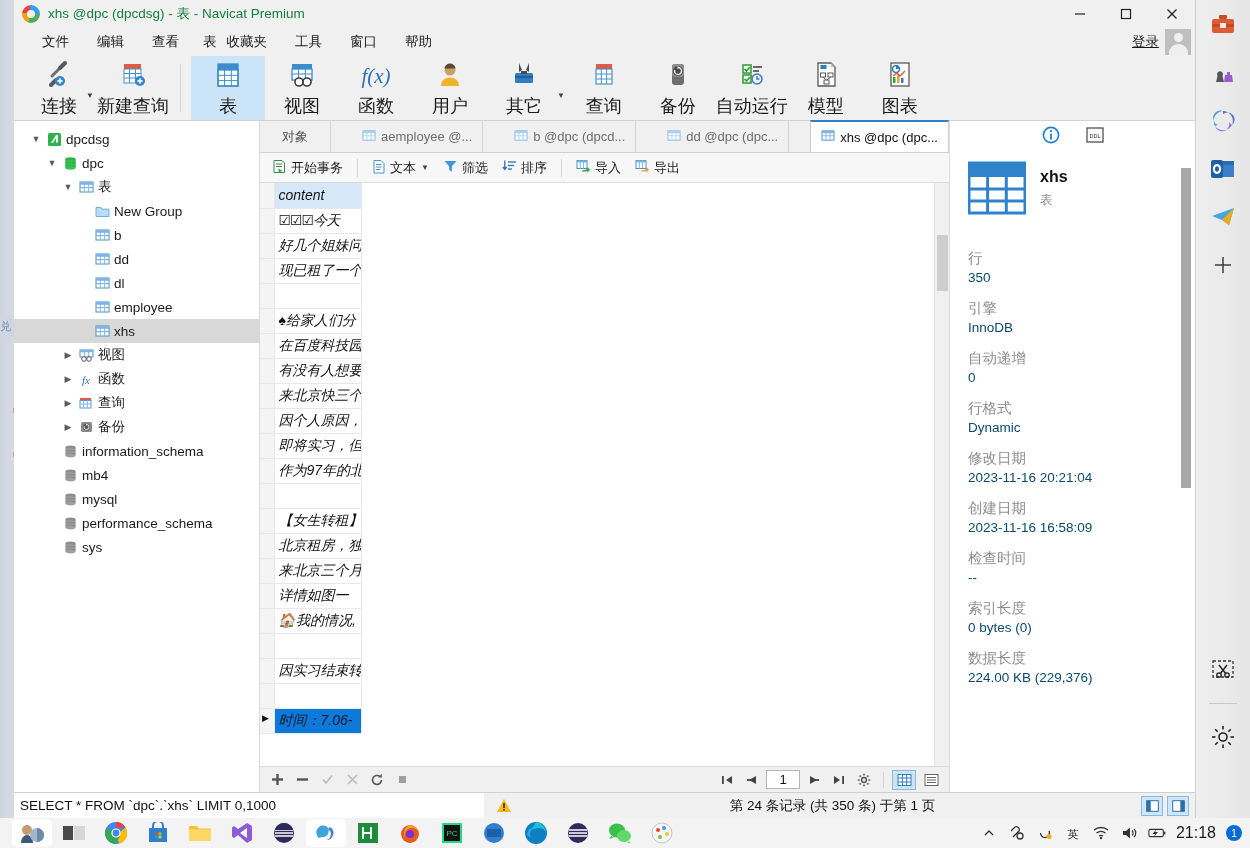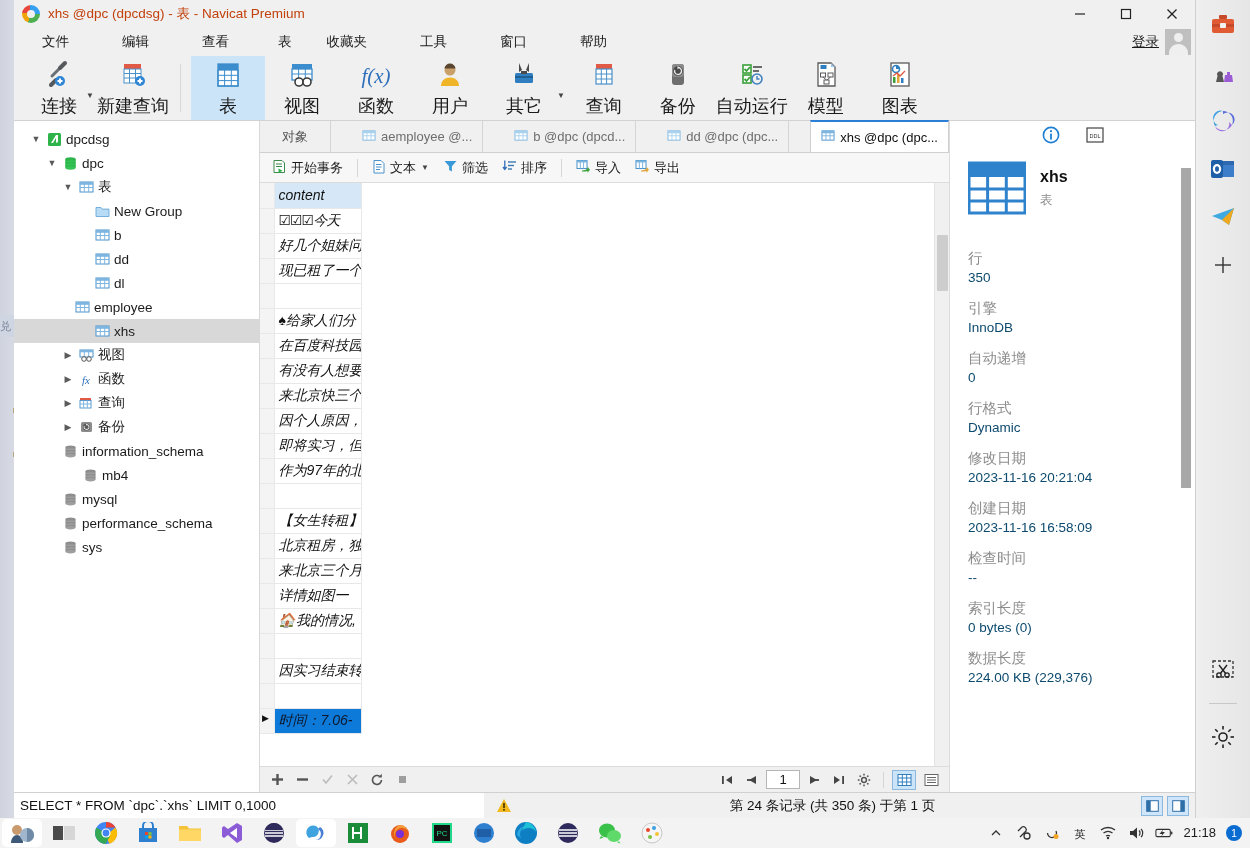--- a/index.html
+++ b/index.html
@@ -46,32 +46,32 @@
     width: 18px; height: 18px; margin-left: 8px; margin-right: 8px;
     border-radius: 50%; position: relative; flex: none;
     background:
       conic-gradient(from 200deg, #f0a30a 0deg 80deg, #e8453c 80deg 150deg,
                      #35a0f0 150deg 250deg, #4caf50 250deg 360deg);
   }
   .app-logo::after {
     content:""; position:absolute; left:5px; top:5px; width:8px; height:8px;
     border-radius:50%; background:#f0f0f0;
   }
-  .title-text { font-size: 13.5px; color: #c2410c; white-space: nowrap; }
+  .title-text { font-size: 13.5px; color: #15803d; white-space: nowrap; }
   .win-btns { position: absolute; right: 0; top: 0; height: 28px; display: flex; }
   .win-btn {
     width: 46px; height: 28px; display: flex; align-items: center;
     justify-content: center; font-size: 13px; color: #333;
   }
   .win-btn svg { display:block; }
 
   
   .menubar {
     height: 28px; display: flex; align-items: center; flex: none;
-    background: #f0f0f0; position: relative; padding-left: 14px; gap: 25px;
+    background: #f0f0f0; position: relative; padding-left: 14px;
   }
   .menu-item {
     font-size: 13.5px; color: #1b1b1b; padding: 3px 14px; white-space: nowrap;
   }
   .login-wrap {
     position: absolute; right: 4px; top: 0; height: 28px;
     display: flex; align-items: center; gap: 6px;
   }
   .login-link {
     font-size: 13.5px; color: #1b1b1b; text-decoration: underline;
@@ -254,32 +254,32 @@
     display: flex; flex-direction: column; align-items: center; padding-top: 10px; gap: 18px;
   }
   .edge-ico { width: 30px; height: 30px; display: flex; align-items: center; justify-content: center; }
   .edge-div { width: 28px; height: 1px; background: #c8c8c8; }
 
   
   .taskbar {
     position: absolute; left: 0; bottom: 0; width: 1250px; height: 30px;
     background: #f3f3f3; display: flex; align-items: center;
   }
-  .tb-left { display: flex; align-items: center; gap: 2px; padding-left: 2px; }
+  .tb-left { display: flex; align-items: center; gap: 2px; padding-left: 12px; }
   .tb-item {
     width: 40px; height: 28px; display: flex; align-items: center; justify-content: center;
     border-radius: 5px; position: relative;
   }
   .tb-item.active { background: #ffffff; }
   .tb-right {
     margin-left: auto; display: flex; align-items: center; gap: 10px; padding-right: 8px;
     font-size: 12px; color: #1b1b1b;
   }
   .sys-ico { width: 18px; height: 18px; display: flex; align-items: center; justify-content: center; }
-  .clock { font-size: 13px; color: #1b1b1b; line-height: 14px; text-align: right; }
+  .clock { font-size: 16px; color: #1b1b1b; line-height: 14px; text-align: right; }
   .badge {
     width: 16px; height: 16px; border-radius: 50%; background: #0a6cd0; color: #fff;
     font-size: 10px; display: flex; align-items: center; justify-content: center;
   }
 </style>
 </head>
 <body>
 
 <div id="root">
 
@@ -597,21 +597,21 @@
                 <rect x="1" y="2" width="13" height="10" fill="#fff" stroke="#4a90c9" stroke-width="1"></rect>
                 <rect x="1" y="2" width="13" height="2.8" fill="#7db6e0"></rect>
                 <line x1="1" y1="7.5" x2="14" y2="7.5" stroke="#7db6e0"></line>
                 <line x1="5.3" y1="2" x2="5.3" y2="12" stroke="#7db6e0"></line>
                 <line x1="9.7" y1="2" x2="9.7" y2="12" stroke="#7db6e0"></line>
               </svg>
           </span>
           <span class="node-label">dl</span>
         </div>
 
-        <div class="tree-node" style="padding-left:58px">
+        <div class="tree-node" style="padding-left:78px">
           <span class="node-icon">
             <svg width="15" height="14" viewBox="0 0 15 14">
                 <rect x="1" y="2" width="13" height="10" fill="#fff" stroke="#4a90c9" stroke-width="1"></rect>
                 <rect x="1" y="2" width="13" height="2.8" fill="#7db6e0"></rect>
                 <line x1="1" y1="7.5" x2="14" y2="7.5" stroke="#7db6e0"></line>
                 <line x1="5.3" y1="2" x2="5.3" y2="12" stroke="#7db6e0"></line>
                 <line x1="9.7" y1="2" x2="9.7" y2="12" stroke="#7db6e0"></line>
               </svg>
           </span>
           <span class="node-label">employee</span>
@@ -690,21 +690,21 @@
                 <ellipse cx="7.5" cy="6.1" rx="5" ry="1.8" fill="#9e9e9e"></ellipse>
                 <rect x="2.5" y="6.1" width="10" height="2.9" fill="#8d8d8d"></rect>
                 <ellipse cx="7.5" cy="9" rx="5" ry="1.8" fill="#9e9e9e"></ellipse>
                 <rect x="2.5" y="9" width="10" height="2.6" fill="#8d8d8d"></rect>
                 <ellipse cx="7.5" cy="11.6" rx="5" ry="1.8" fill="#9e9e9e"></ellipse>
               </svg>
           </span>
           <span class="node-label">information_schema</span>
         </div>
 
-        <div class="tree-node" style="padding-left:66px">
+        <div class="tree-node" style="padding-left:46px">
           <span class="node-icon">
             <svg width="15" height="15" viewBox="0 0 15 15">
                 <ellipse cx="7.5" cy="3.2" rx="5" ry="1.8" fill="#8d8d8d"></ellipse>
                 <rect x="2.5" y="3.2" width="10" height="2.9" fill="#8d8d8d"></rect>
                 <ellipse cx="7.5" cy="6.1" rx="5" ry="1.8" fill="#9e9e9e"></ellipse>
                 <rect x="2.5" y="6.1" width="10" height="2.9" fill="#8d8d8d"></rect>
                 <ellipse cx="7.5" cy="9" rx="5" ry="1.8" fill="#9e9e9e"></ellipse>
                 <rect x="2.5" y="9" width="10" height="2.6" fill="#8d8d8d"></rect>
                 <ellipse cx="7.5" cy="11.6" rx="5" ry="1.8" fill="#9e9e9e"></ellipse>
               </svg>

